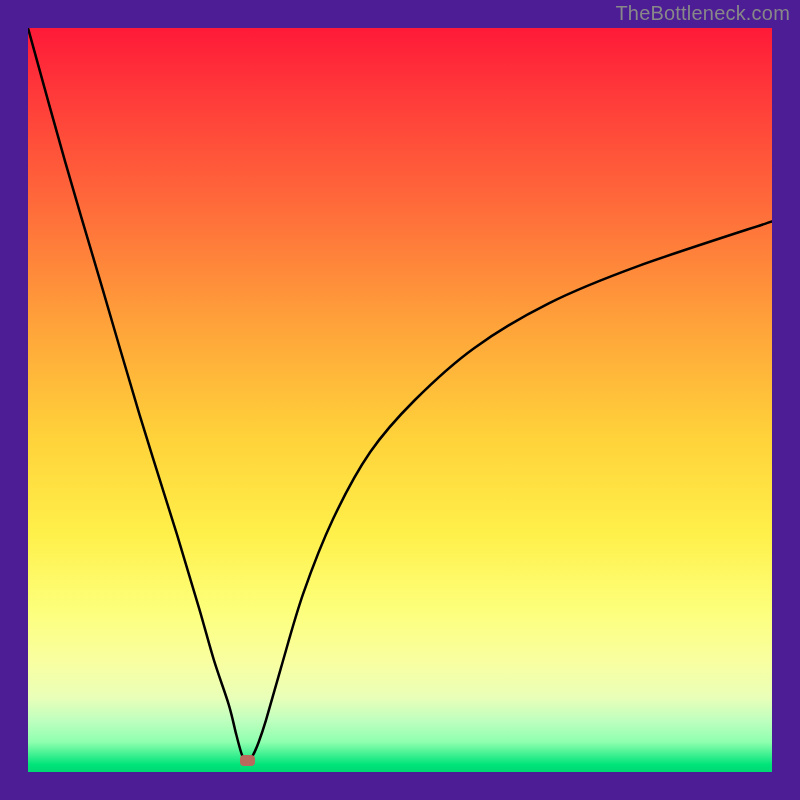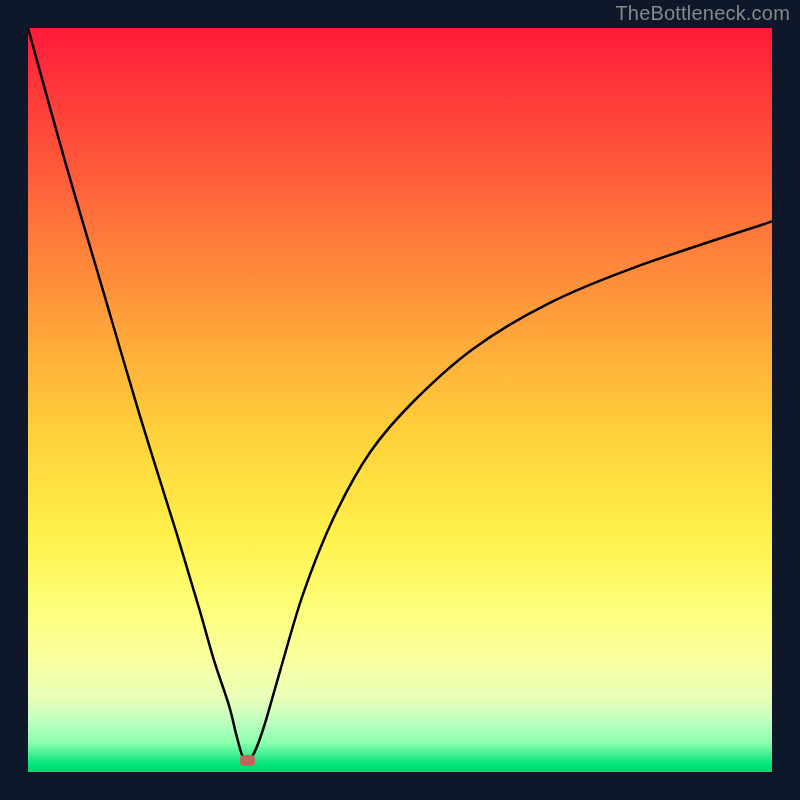--- a/index.html
+++ b/index.html
@@ -8,21 +8,21 @@
     width: 800px;
     height: 800px;
     background: #000;
     overflow: hidden;
     font-family: Arial, Helvetica, sans-serif;
   }
   .frame {
     position: relative;
     width: 800px;
     height: 800px;
-    background: #0f172a;
+    background: #4c1d95;
   }
   .watermark {
     position: absolute;
     top: 2px;
     right: 10px;
     color: #888;
     font-size: 20px;
     letter-spacing: 0.2px;
     z-index: 5;
   }

